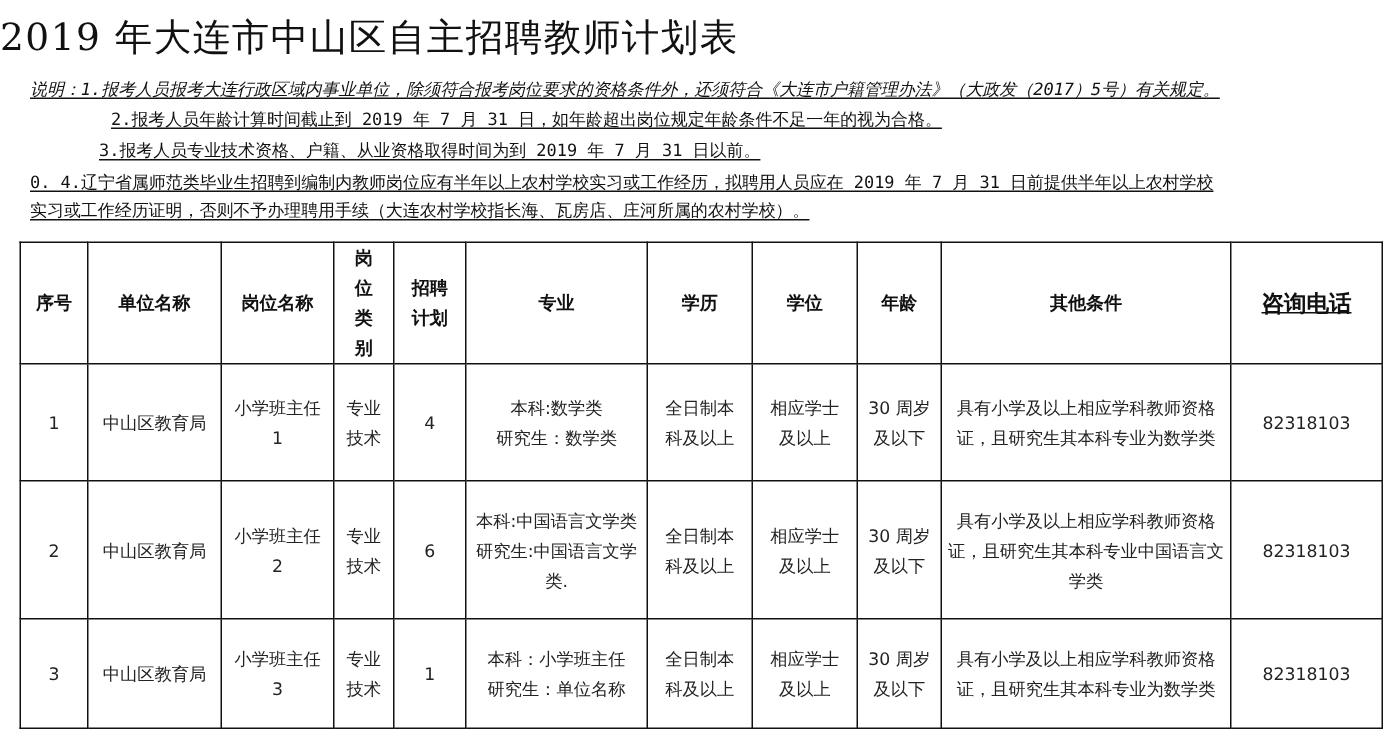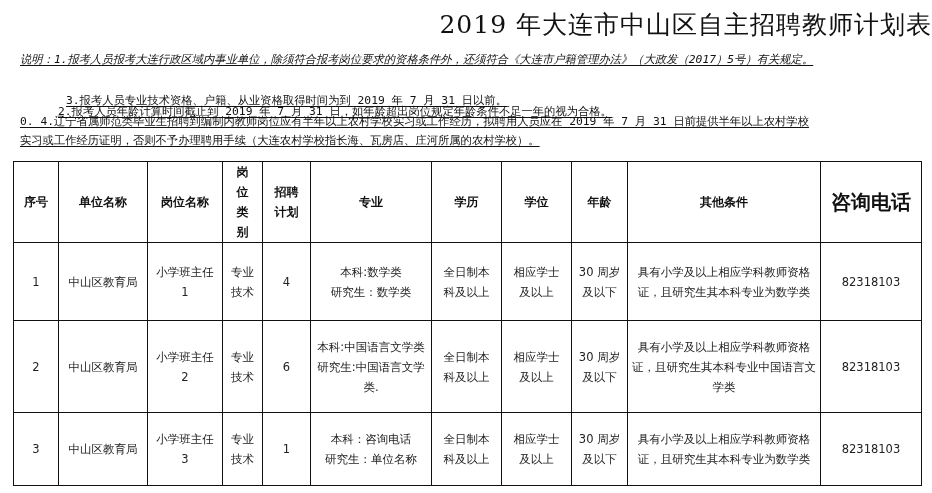--- a/index.html
+++ b/index.html
@@ -1,46 +1,46 @@
 <!DOCTYPE html>
 <html><head>
 <meta charset="utf-8">
 <style>
   html, body { margin:0; padding:0; background:#ffffff; }
   body { width:932px; height:493px; position:relative; overflow:hidden;
          font-family: "DejaVu Sans", "Liberation Sans", sans-serif; color:#111; }
-  .title { position:absolute; left:0; top:8px; width:932px; text-align:right;
+  .title { position:absolute; left:0; top:8px; width:932px; text-align:left;
            font-family: "DejaVu Serif", "Liberation Serif", serif; font-size:25px;
            letter-spacing:1px; color:#111; }
   .notes { position:absolute; left:20px; top:52px; width:905px;
            font-family: "DejaVu Sans Mono", "Liberation Mono", monospace; font-size:11.3px; color:#111; }
   .note { position:absolute; white-space:nowrap; text-decoration:underline; text-underline-offset:2px; }
   table.plan { position:absolute; left:13px; top:161px; border-collapse:collapse;
                table-layout:fixed; width:908px; }
   table.plan td, table.plan th { border:1.5px solid #111; text-align:center; vertical-align:middle;
                padding:0 4px; font-size:11.5px; line-height:20px; color:#222; }
   table.plan th { font-weight:bold; font-size:12px; color:#111; }
-  table.plan th.phone { font-size:20px; }
+  table.plan th.phone { font-size:15px;text-decoration:underline; }
   tr.head { height:81px; }
   tr.r1 { height:78px; }
   tr.r2 { height:92px; }
   tr.r3 { height:73px; }
   td.seq { font-size:15px; }
   td.left { text-align:left; }
   td.cond { text-align:left; padding-left:6px;margin-left:30px; }
   .ln { display:block; }
 </style>
 </head>
 <body>
 
 <div class="title">2019 年大连市中山区自主招聘教师计划表</div>
 
 <div class="notes">
   <div class="note" style="left:0; top:0;font-style:italic;">说明：1.报考人员报考大连行政区域内事业单位，除须符合报考岗位要求的资格条件外，还须符合《大连市户籍管理办法》（大政发（2017）5号）有关规定。</div>
-  <div class="note" style="left:38px; top:20px;margin-top:32px;">2.报考人员年龄计算时间截止到 2019 年 7 月 31 日，如年龄超出岗位规定年龄条件不足一年的视为合格。</div>
+  <div class="note" style="left:54px; top:20px;">2.报考人员年龄计算时间截止到 2019 年 7 月 31 日，如年龄超出岗位规定年龄条件不足一年的视为合格。</div>
   <div class="note" style="left:46px; top:41px;text-decoration:underline;">3.报考人员专业技术资格、户籍、从业资格取得时间为到 2019 年 7 月 31 日以前。</div>
   <div class="note" style="left:0; top:62px;">0.        4.辽宁省属师范类毕业生招聘到编制内教师岗位应有半年以上农村学校实习或工作经历，拟聘用人员应在 2019 年 7 月 31 日前提供半年以上农村学校</div>
   <div class="note" style="left:0; top:81px;">实习或工作经历证明，否则不予办理聘用手续（大连农村学校指长海、瓦房店、庄河所属的农村学校）。</div>
 </div>
 
 <table class="plan">
   <colgroup>
     <col style="width:45px">
       <col style="width:89px">
       <col style="width:75px">
@@ -146,21 +146,21 @@
     <td>
           <span class="ln">小学班主任</span>
           <span class="ln">3</span>
         </td>
     <td>
           <span class="ln">专业</span>
           <span class="ln">技术</span>
         </td>
     <td>1</td>
     <td class="left">
-          <span class="ln">本科：咨询电话</span>
+          <span class="ln">本科：小学班主任</span>
           <span class="ln">研究生：单位名称</span>
         </td>
     <td>
           <span class="ln">全日制本</span>
           <span class="ln">科及以上</span>
         </td>
     <td>
           <span class="ln">相应学士</span>
           <span class="ln">及以上</span>
         </td>

